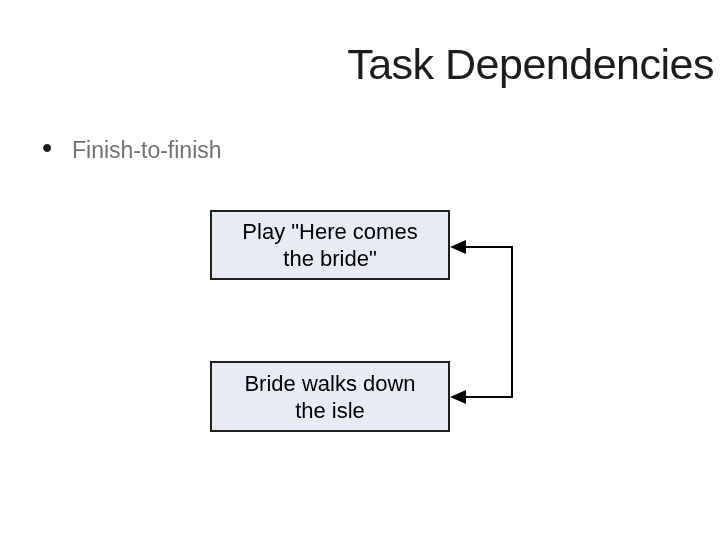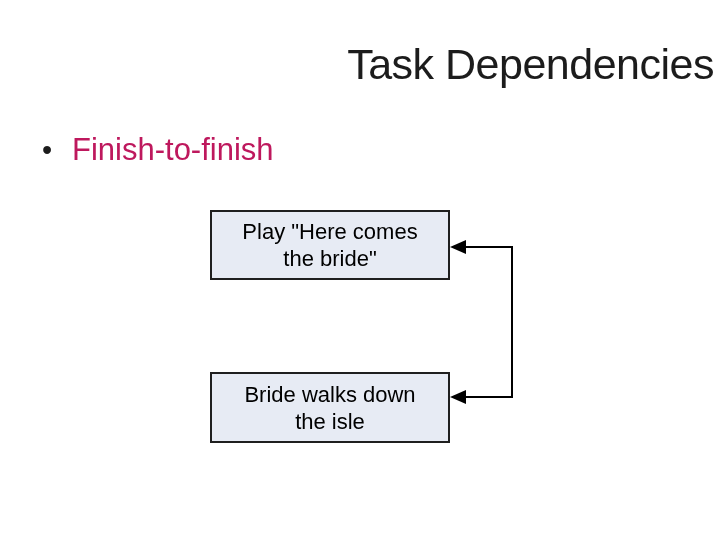--- a/index.html
+++ b/index.html
@@ -36,23 +36,23 @@
     display: flex;
     align-items: baseline;
   }
   .bullet-dot {
     font-size: 29px;
     line-height: 1.15;
     width: 30px;
     color: #1c1c1c;
   }
   .bullet-text {
-    font-size: 31px;
+    font-size: 23px;
     line-height: 1.15;
-    color: #be185d;
+    color: #737373;
   }
   .diagram {
     position: absolute;
     left: 0;
     top: 0;
     width: 720px;
     height: 540px;
   }
   .task-box {
     position: absolute;
@@ -64,21 +64,21 @@
     display: flex;
     align-items: center;
     justify-content: center;
     text-align: center;
     font-size: 22px;
     line-height: 27px;
     color: #000000;
     white-space: pre-line;
   }
   .task-box-1 { top: 210px; height: 70px; }
-  .task-box-2 { top: 372px; height: 71px; }
+  .task-box-2 { top: 361px; height: 71px; }
   .connector-svg {
     position: absolute;
     left: 440px;
     top: 235px;
     width: 90px;
     height: 175px;
   }
 </style>
 </head>
 <body>

